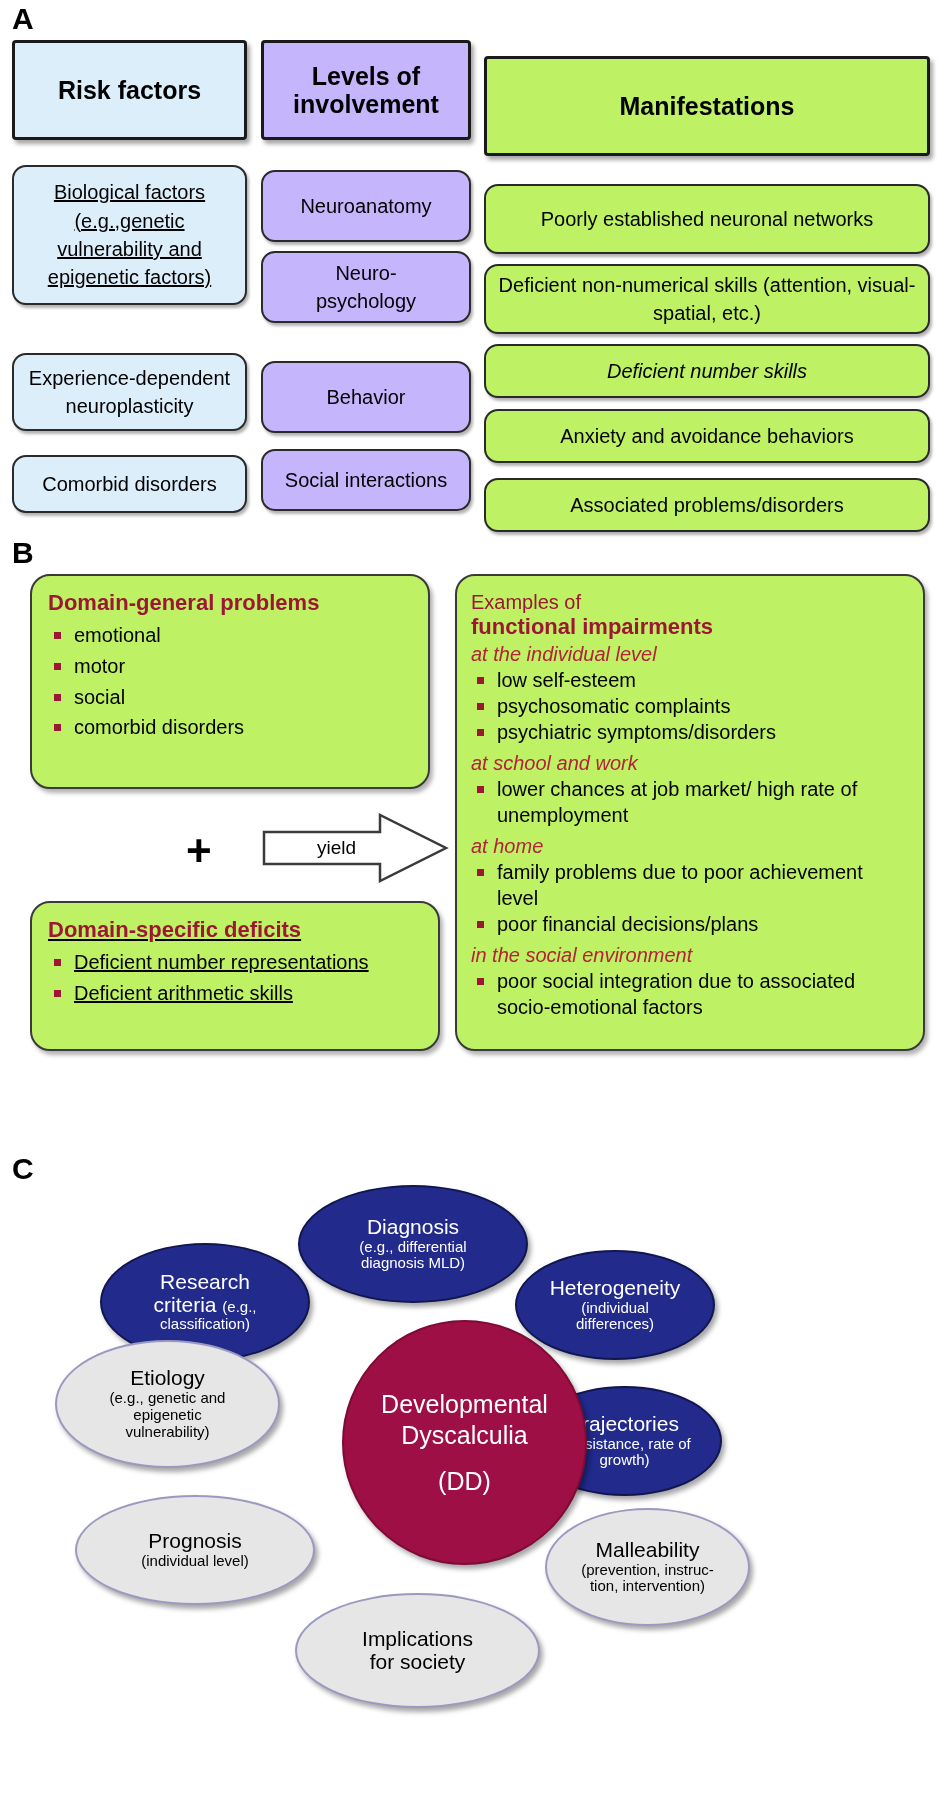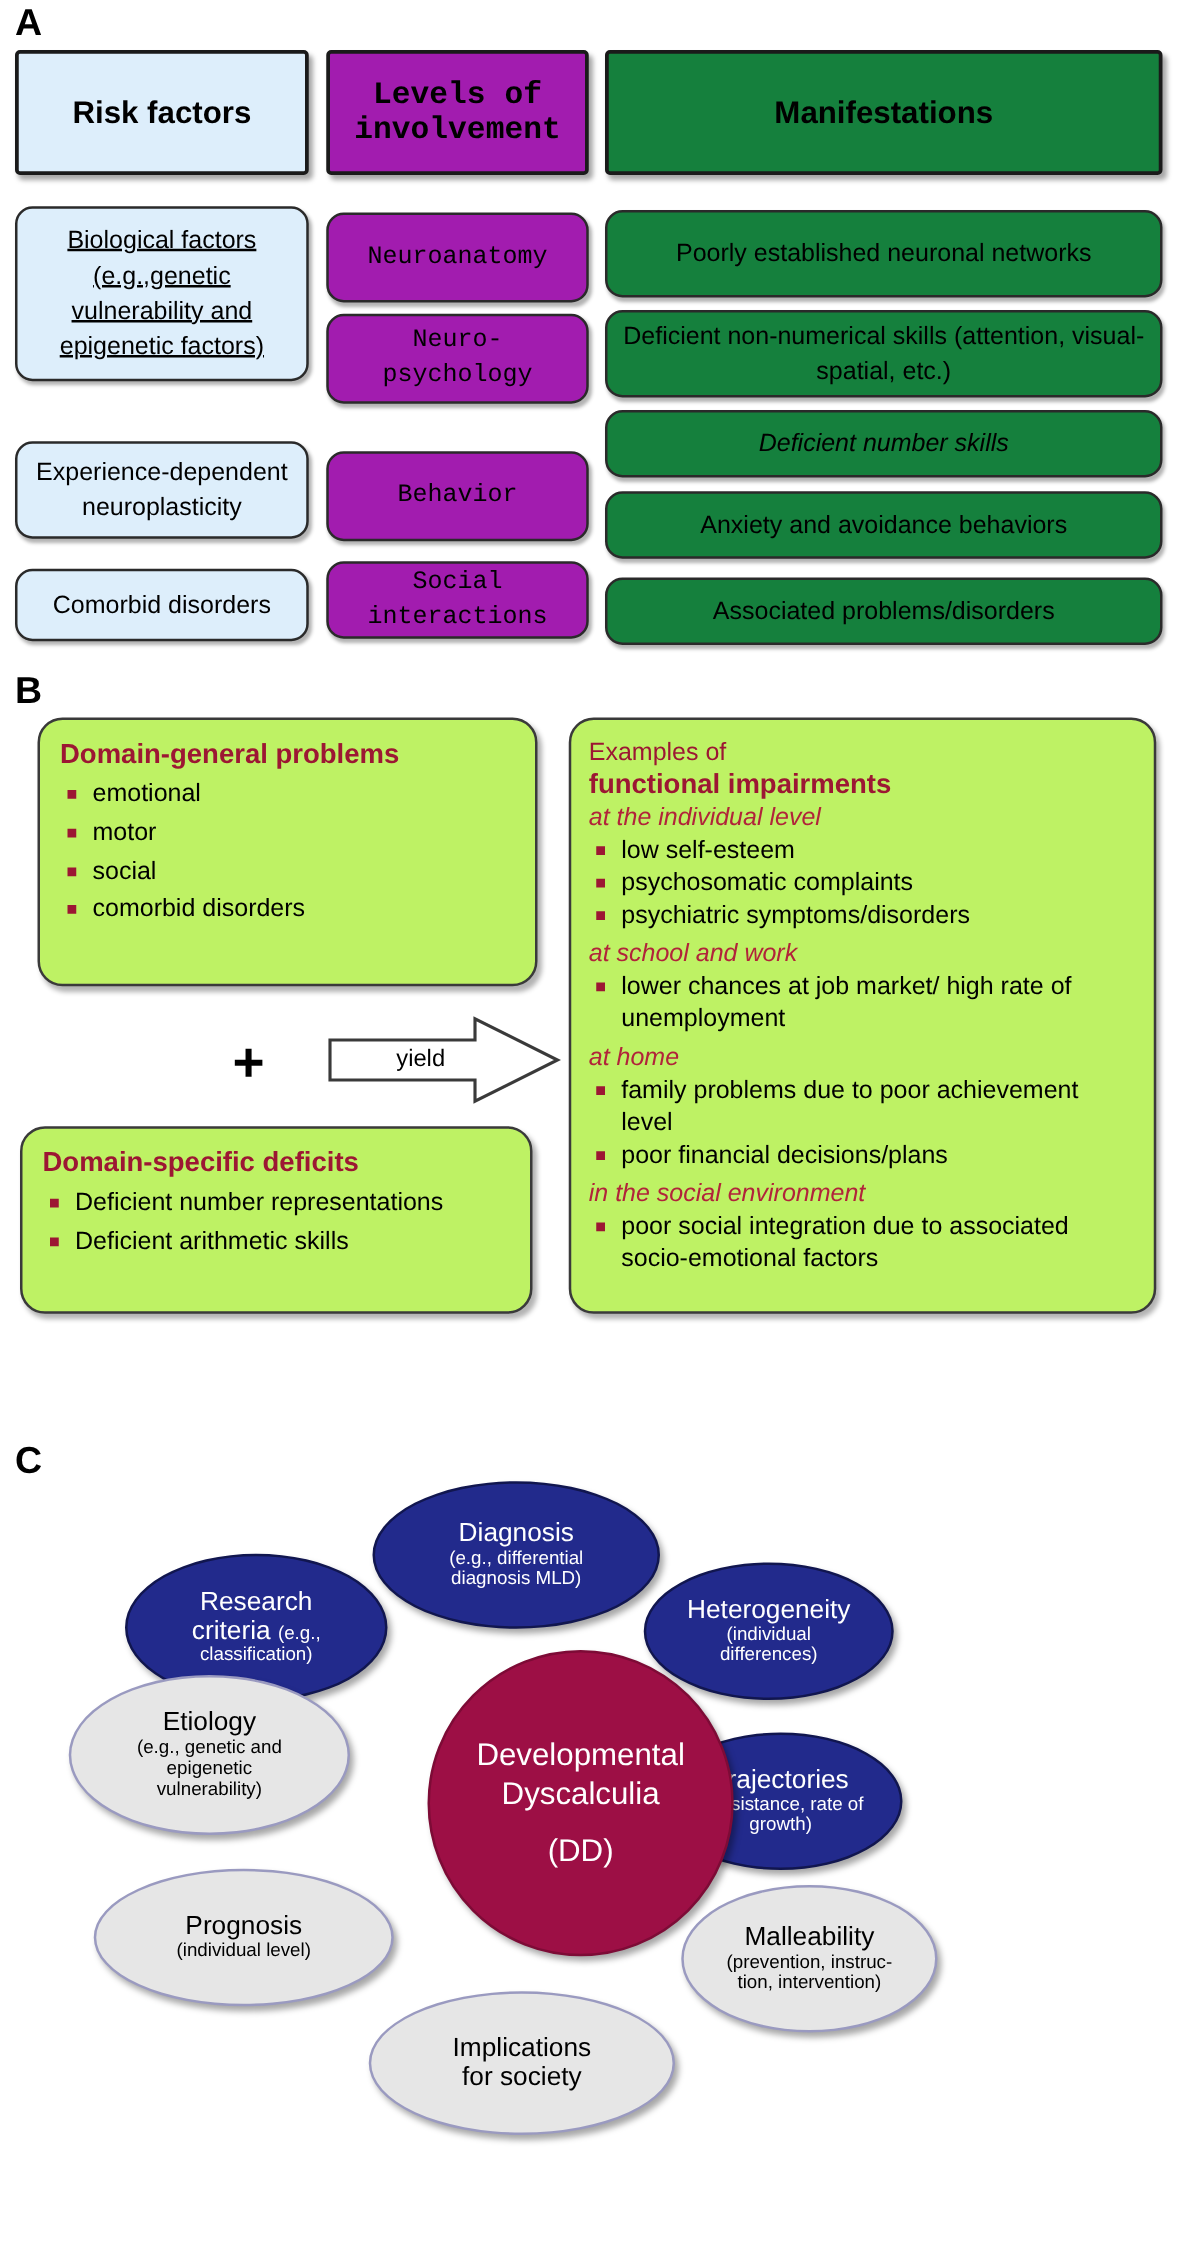--- a/index.html
+++ b/index.html
@@ -41,22 +41,22 @@
     border: 2px solid #2a2a2a;
     border-radius: 14px;
     display: flex; align-items: center; justify-content: center;
     text-align: center;
     font-size: 20px;
     line-height: 1.42;
     box-shadow: 2px 3px 3px rgba(0,0,0,0.3);
     padding: 2px 6px;
   }
   .c-risk   { background: #ddeefb; }
-  .c-level  { background: #a21caf; font-family: Liberation Mono, monospace; }
-  .c-manif  { background: #15803d; }
+  .c-level  { background: #c4b5fd; }
+  .c-manif  { background: #bef264; margin-top: 16px; }
   .italic   { font-style: italic; font-weight: 500; }
 
   
   #panelB { position: absolute; left: 0; top: 560px; width: 945px; height: 510px; }
   .wbox {
     position: absolute;
     background: #bef264;
     border: 2px solid #3a3a3a;
     border-radius: 20px;
     box-shadow: 3px 4px 4px rgba(0,0,0,0.3);
@@ -192,21 +192,21 @@
 
     <div class="plus" style="left:186px; top:269px;">+</div>
 
     <div class="arrow" style="left:260px; top:252px; width:190px; height:72px;">
       <svg width="190" height="72" viewBox="0 0 190 72">
         <polygon points="4,20 120,20 120,3 186,36 120,69 120,52 4,52" fill="#ffffff" stroke="#3a3a3a" stroke-width="2.5"></polygon>
       </svg>
     </div>
     <div class="arrow-label" style="left:317px; top:277px;">yield</div>
 
-    <div class="wbox" style="left:16px; top:341px; width:410px; height:150px;">
+    <div class="wbox" style="left:30px; top:341px; width:410px; height:150px;text-decoration:underline;">
       <div class="bhead">Domain-specific deficits</div>
       <ul class="blist">
         <li>
           <span>Deficient number representations</span>
         </li>
         <li>
           <span>Deficient arithmetic skills</span>
         </li>
       </ul>
     </div>

